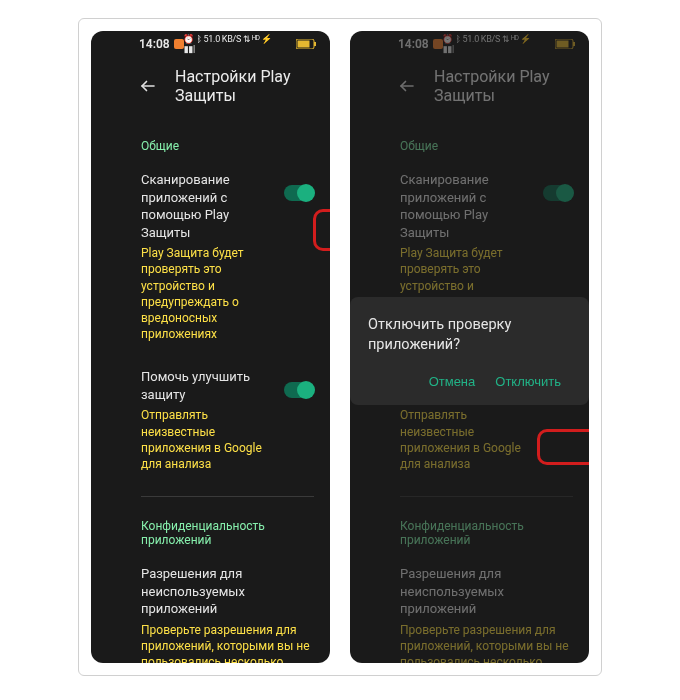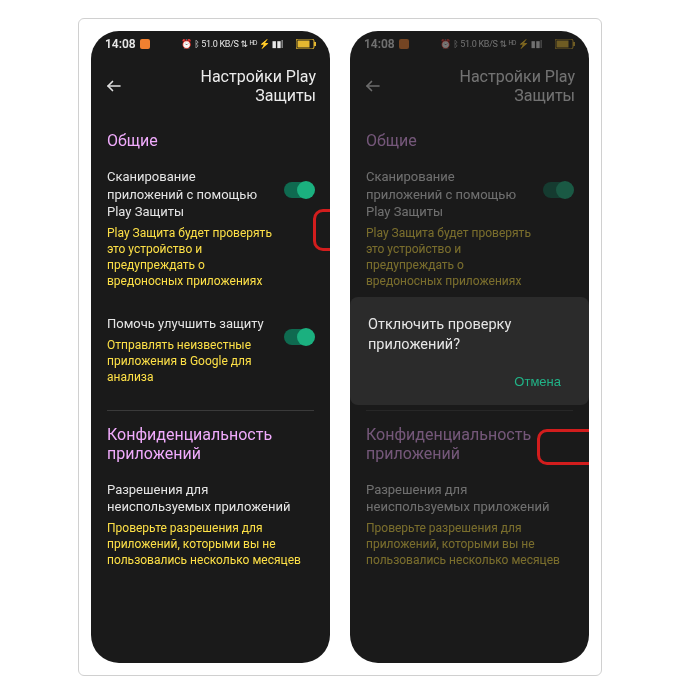--- a/index.html
+++ b/index.html
@@ -19,24 +19,25 @@
     padding: 12px;
     border: 1px solid #d0d0d0;
     border-radius: 6px;
     background: #fff;
   }
   .phone {
     position: relative;
     width: 239px;
     height: 632px;
     background: #1a1a1a;
-    border-radius: 28px;
+    border-radius: 12px;
     overflow: hidden;
     color: #e0e0e0;
     font-size: 12px;
+    padding-left: 34px;
   }
   .phone.dimmed > .statusbar,
   .phone.dimmed > .header,
   .phone.dimmed > .content {
     opacity: 0.42;
   }
   .statusbar {
     height: 26px;
     display: flex;
     justify-content: space-between;
@@ -50,31 +51,30 @@
   .clock { font-weight: 600; font-size: 12px; }
   .msg-icon { width: 10px; height: 10px; border-radius: 2px; background: #f08030; position: relative; }
   .battery { display: inline-flex; align-items: center; }
   .battery svg { display:block; }
 
   .header {
     display: flex;
     align-items: center;
     padding: 10px 14px 10px 14px;
     gap: 18px;
-    text-align: right;
   }
   .back-arrow svg { display:block; }
   .title { font-size: 16px; color: #ececec; }
 
   .content { padding: 2px 16px 0 16px; }
 
   .section-label {
-    font-size: 16px;
-    color: #f0abfc;
-    margin: 14px 0 6px 0;
+    font-size: 12px;
+    color: #86efac;
+    margin: 22px 0 6px 0;
   }
 
   .setting {
     display: flex;
     align-items: flex-start;
     justify-content: flex-start;
     padding: 12px 0 14px 0;
     gap: 10px;
   }
   .setting .txt { flex: 1; }
@@ -306,20 +306,21 @@
           <div class="secondary">Проверьте разрешения для приложений, которыми вы не пользовались несколько месяцев</div>
         </div>
       </div>
     </div>
 
     <div class="dialog-scrim">
       <div class="dialog">
         <div class="dlg-title">Отключить проверку приложений?</div>
         <div class="dlg-actions">
           <button>Отмена</button>
+          <button>Отключить</button>
         </div>
       </div>
     </div>
 
     <div class="hl-box" style="left:187px; top:398px; width:80px; height:36px;"></div>
     <div class="step-badge" style="left:266px; top:376px;">2</div>
   </div>
 
 </div>
 

